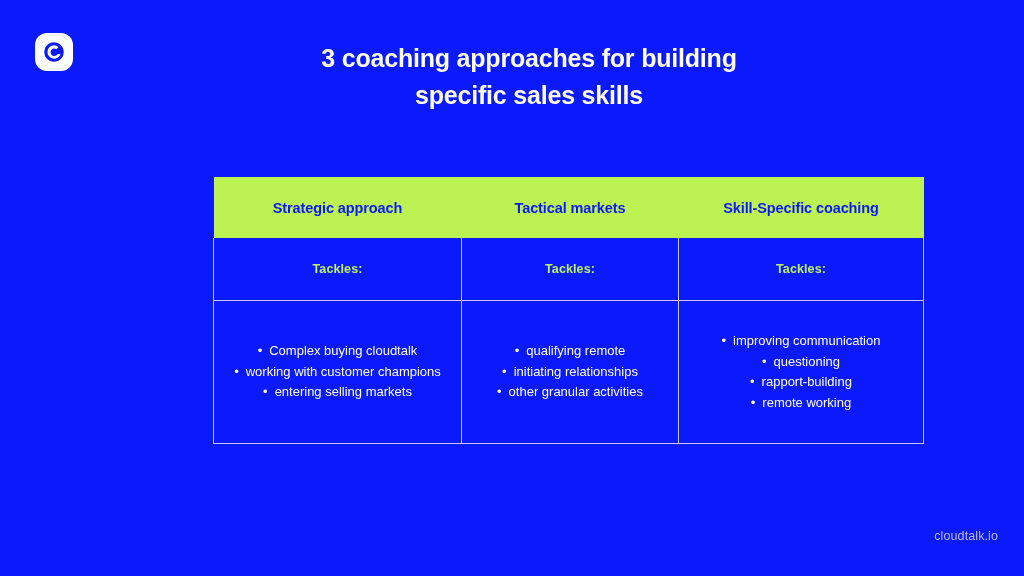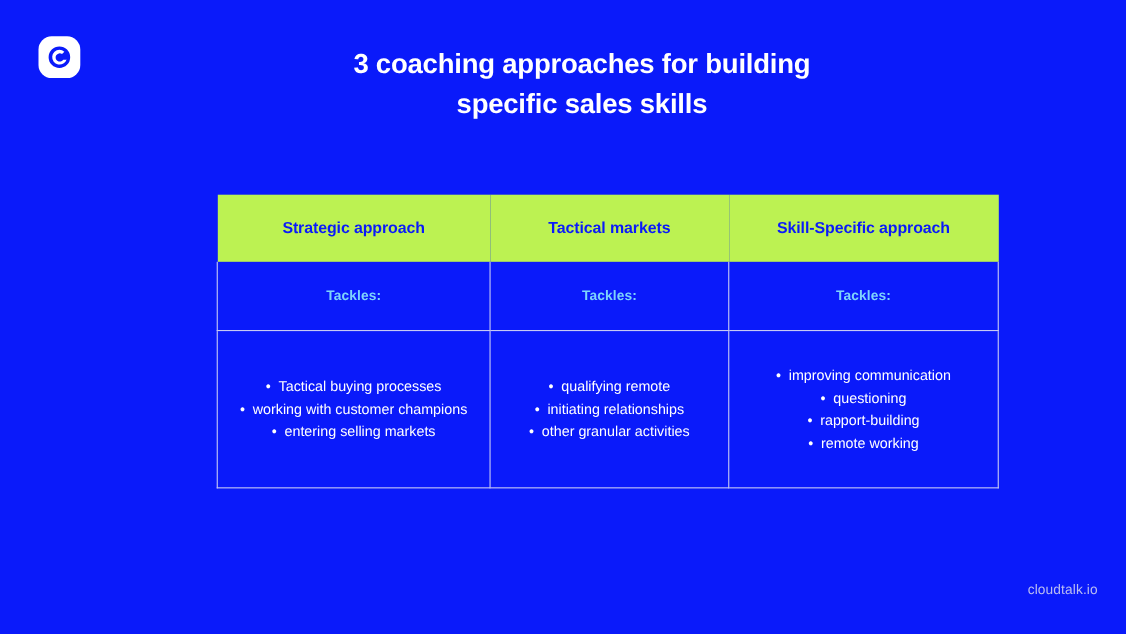--- a/index.html
+++ b/index.html
@@ -42,21 +42,21 @@
     font-weight: bold;
     line-height: 37px;
     letter-spacing: -0.2px;
     margin-left: 17px;
   }
   .title .line { display: block; }
 
   
   .table-wrap {
     position: absolute;
-    left: 164px;
+    left: 180px;
     top: 177px;
     width: 710px;
     padding-left: 33px;
   }
   .tbl {
     width: 100%;
     border-collapse: collapse;
     table-layout: fixed;
   }
   .tbl col.c1 { width: 248px; }
@@ -72,21 +72,21 @@
     height: 61px;
     padding: 0 6px;
     border: none;
     letter-spacing: -0.1px;
   }
 
   .tbl td.tackles {
     height: 60px;
     text-align: center;
     vertical-align: middle;
-    color: #7dd3fc;
+    color: #bef264;
     font-size: 12.5px;
     font-weight: bold;
     border: 1px solid #c7c9f5;
     border-top: none;
     letter-spacing: 0.1px;
   }
   .tbl tr.row-tackles td.tackles:first-child { border-left: 1px solid #c7c9f5; }
 
   .tbl td.body {
     height: 134px;
@@ -147,32 +147,32 @@
   <table class="tbl">
     <colgroup>
       <col class="c1">
         <col class="c2">
         <col class="c3">
     </colgroup>
     <thead>
       <tr>
         <th class="head">Strategic approach</th>
         <th class="head">Tactical markets</th>
-        <th class="head">Skill-Specific approach</th>
+        <th class="head">Skill-Specific coaching</th>
       </tr>
     </thead>
     <tbody>
       <tr class="row-tackles">
         <td class="tackles">Tackles:</td>
         <td class="tackles">Tackles:</td>
         <td class="tackles">Tackles:</td>
       </tr>
       <tr>
         <td class="body">
-          <ul class="bullets"><li>Tactical buying processes</li><li>working with customer champions</li><li>entering selling markets</li></ul>
+          <ul class="bullets"><li>Complex buying cloudtalk</li><li>working with customer champions</li><li>entering selling markets</li></ul>
         </td>
         <td class="body">
           <ul class="bullets"><li>qualifying remote</li><li>initiating relationships</li><li>other granular activities</li></ul>
         </td>
         <td class="body">
           <ul class="bullets"><li>improving communication</li><li>questioning</li><li>rapport-building</li><li>remote working</li></ul>
         </td>
       </tr>
     </tbody>
   </table>

